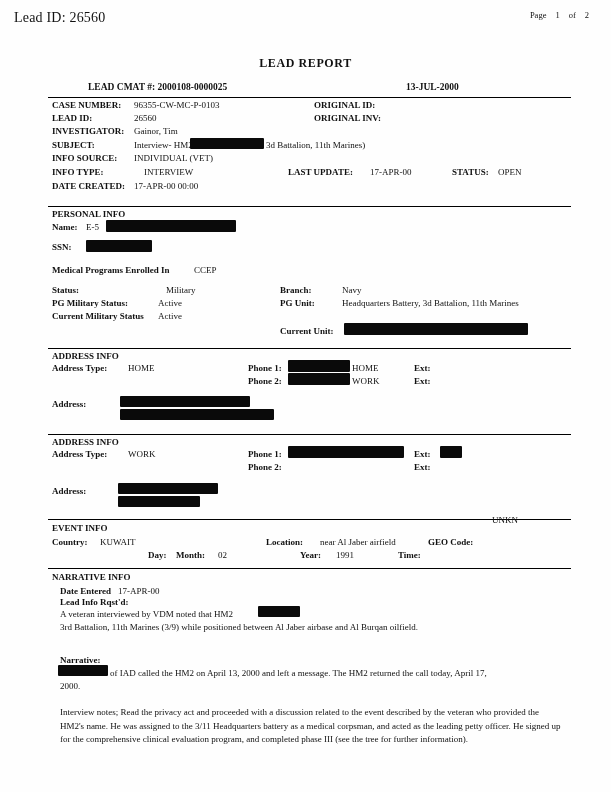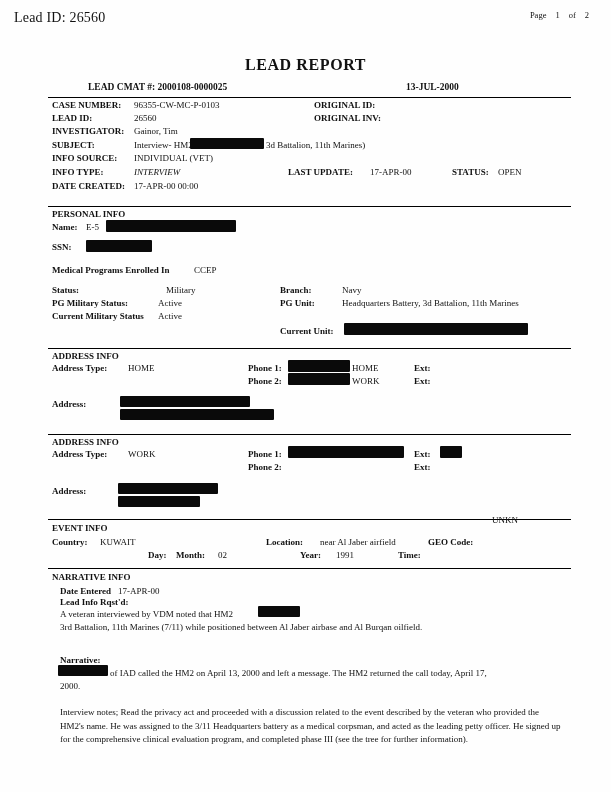--- a/index.html
+++ b/index.html
@@ -45,21 +45,21 @@
     font-size: 8.5px;
   }
   .page-num span { margin-left: 9px; }
 
   .doc-title {
     position: absolute;
     top: 56px;
     left: 0;
     width: 611px;
     text-align: center;
-    font-size: 16px;
+    font-size: 12px;
     font-weight: bold;
     letter-spacing: 0.6px;
   }
 
   .cmat-row {
     position: absolute;
     top: 82px;
     left: 0;
     width: 611px;
     font-size: 9.5px;
@@ -140,21 +140,21 @@
 
   <div class="fld lbl" style="left:52px; top:140px;">SUBJECT:</div>
   <div class="fld val" style="left:134px; top:140px;">Interview- HM2</div>
   <div class="redact" style="left:190px; top:138px; width:74px; height:11px;"></div>
   <div class="fld val" style="left:266px; top:140px;">3d Battalion, 11th Marines)</div>
 
   <div class="fld lbl" style="left:52px; top:153px;">INFO SOURCE:</div>
   <div class="fld val" style="left:134px; top:153px;">INDIVIDUAL (VET)</div>
 
   <div class="fld lbl" style="left:52px; top:167px;">INFO TYPE:</div>
-  <div class="fld val" style="left:134px; top:167px;font-style:italic;">INTERVIEW</div>
+  <div class="fld val" style="left:144px; top:167px;">INTERVIEW</div>
   <div class="fld lbl" style="left:288px; top:167px;">LAST UPDATE:</div>
   <div class="fld val" style="left:370px; top:167px;">17-APR-00</div>
   <div class="fld lbl" style="left:452px; top:167px;">STATUS:</div>
   <div class="fld val" style="left:498px; top:167px;">OPEN</div>
 
   <div class="fld lbl" style="left:52px; top:181px;">DATE CREATED:</div>
   <div class="fld val" style="left:134px; top:181px;">17-APR-00 00:00</div>
 
   <div class="hr" style="top: 206px;"></div>
   <div class="fld lbl" style="left:52px; top:209px;">PERSONAL INFO</div>
@@ -245,21 +245,21 @@
 
   <div class="fld lbl" style="left:60px; top:586px;">Date Entered</div>
   <div class="fld val" style="left:118px; top:586px;">17-APR-00</div>
 
   <div class="fld lbl" style="left:60px; top:597px;">Lead Info Rqst'd:</div>
 
   <div class="narr-text" style="left:60px; top:608px;">
     <span>A veteran interviewed by VDM noted that HM2</span>
   </div>
   <div class="redact" style="left:258px; top:606px; width:42px; height:11px;"></div>
-  <div class="narr-text" style="left:60px; top:621px;">3rd Battalion, 11th Marines (7/11) while positioned between Al Jaber airbase and Al Burqan oilfield.</div>
+  <div class="narr-text" style="left:60px; top:621px;">3rd Battalion, 11th Marines (3/9) while positioned between Al Jaber airbase and Al Burqan oilfield.</div>
 
   <div class="fld lbl" style="left:60px; top:655px;">Narrative:</div>
   <div class="redact" style="left:58px; top:665px; width:50px; height:11px;"></div>
   <div class="narr-text" style="left:110px; top:667px; width:460px;">of IAD called the HM2 on April 13, 2000 and left a message.  The HM2 returned the call today, April 17,</div>
   <div class="narr-text" style="left:60px; top:680px;">2000.</div>
 
   <div class="narr-text" style="left:60px; top:706px; width:505px; text-align:left;">Interview notes; Read the privacy act and proceeded with a discussion related to the event described by the veteran who provided the HM2's name.  He was assigned to the 3/11 Headquarters battery as a medical corpsman, and acted as the leading petty officer.  He signed up for the comprehensive clinical evaluation program, and completed phase III (see the tree for further information).</div>
 
 </div>
 

